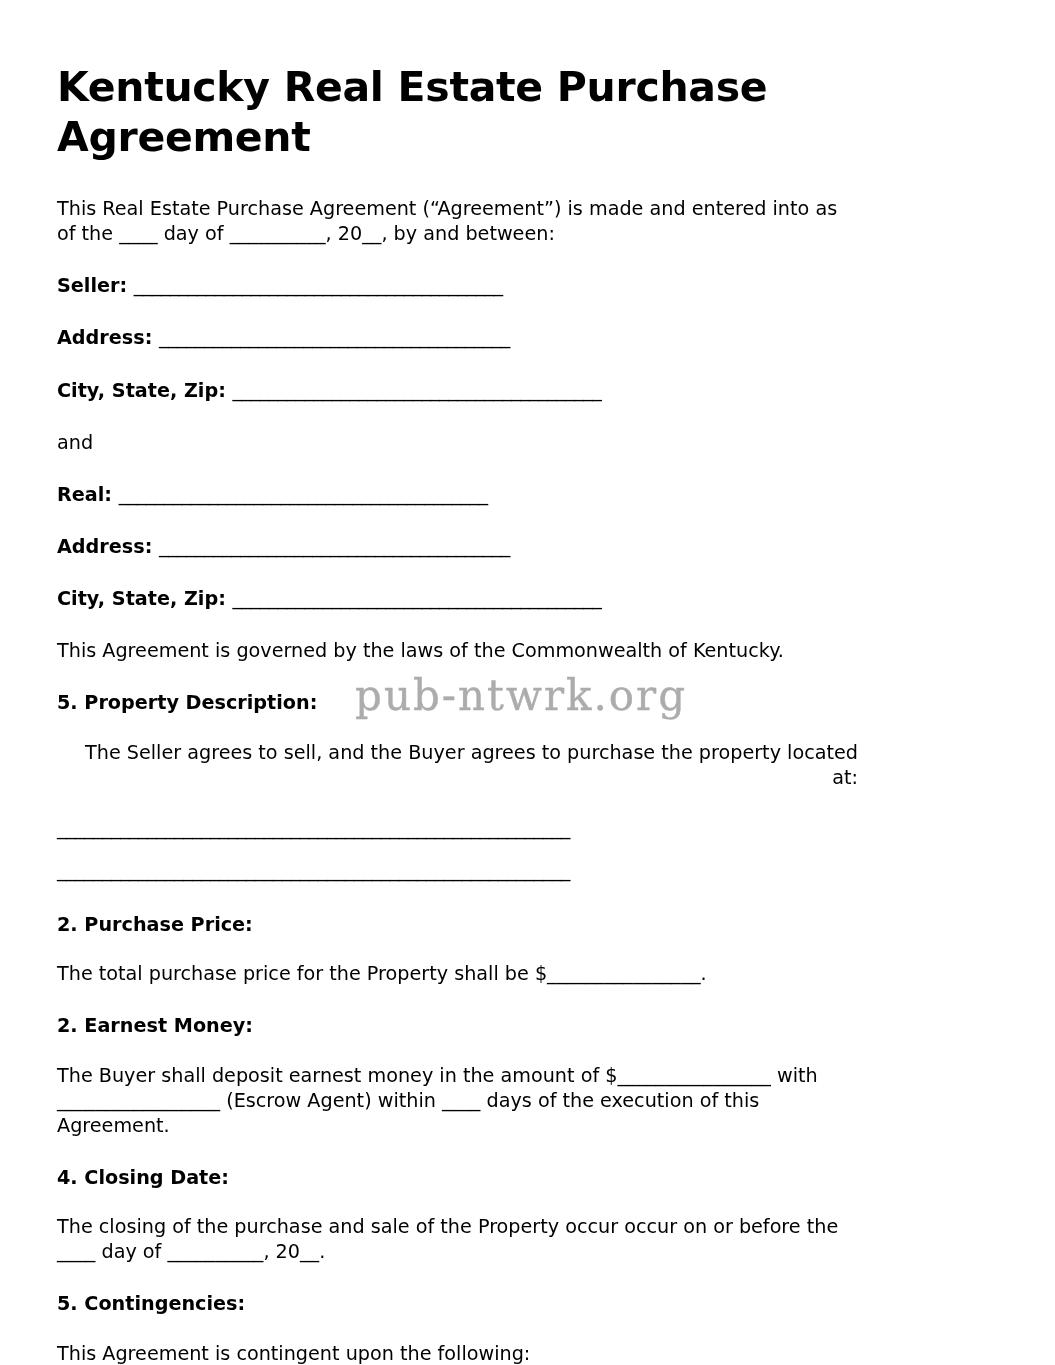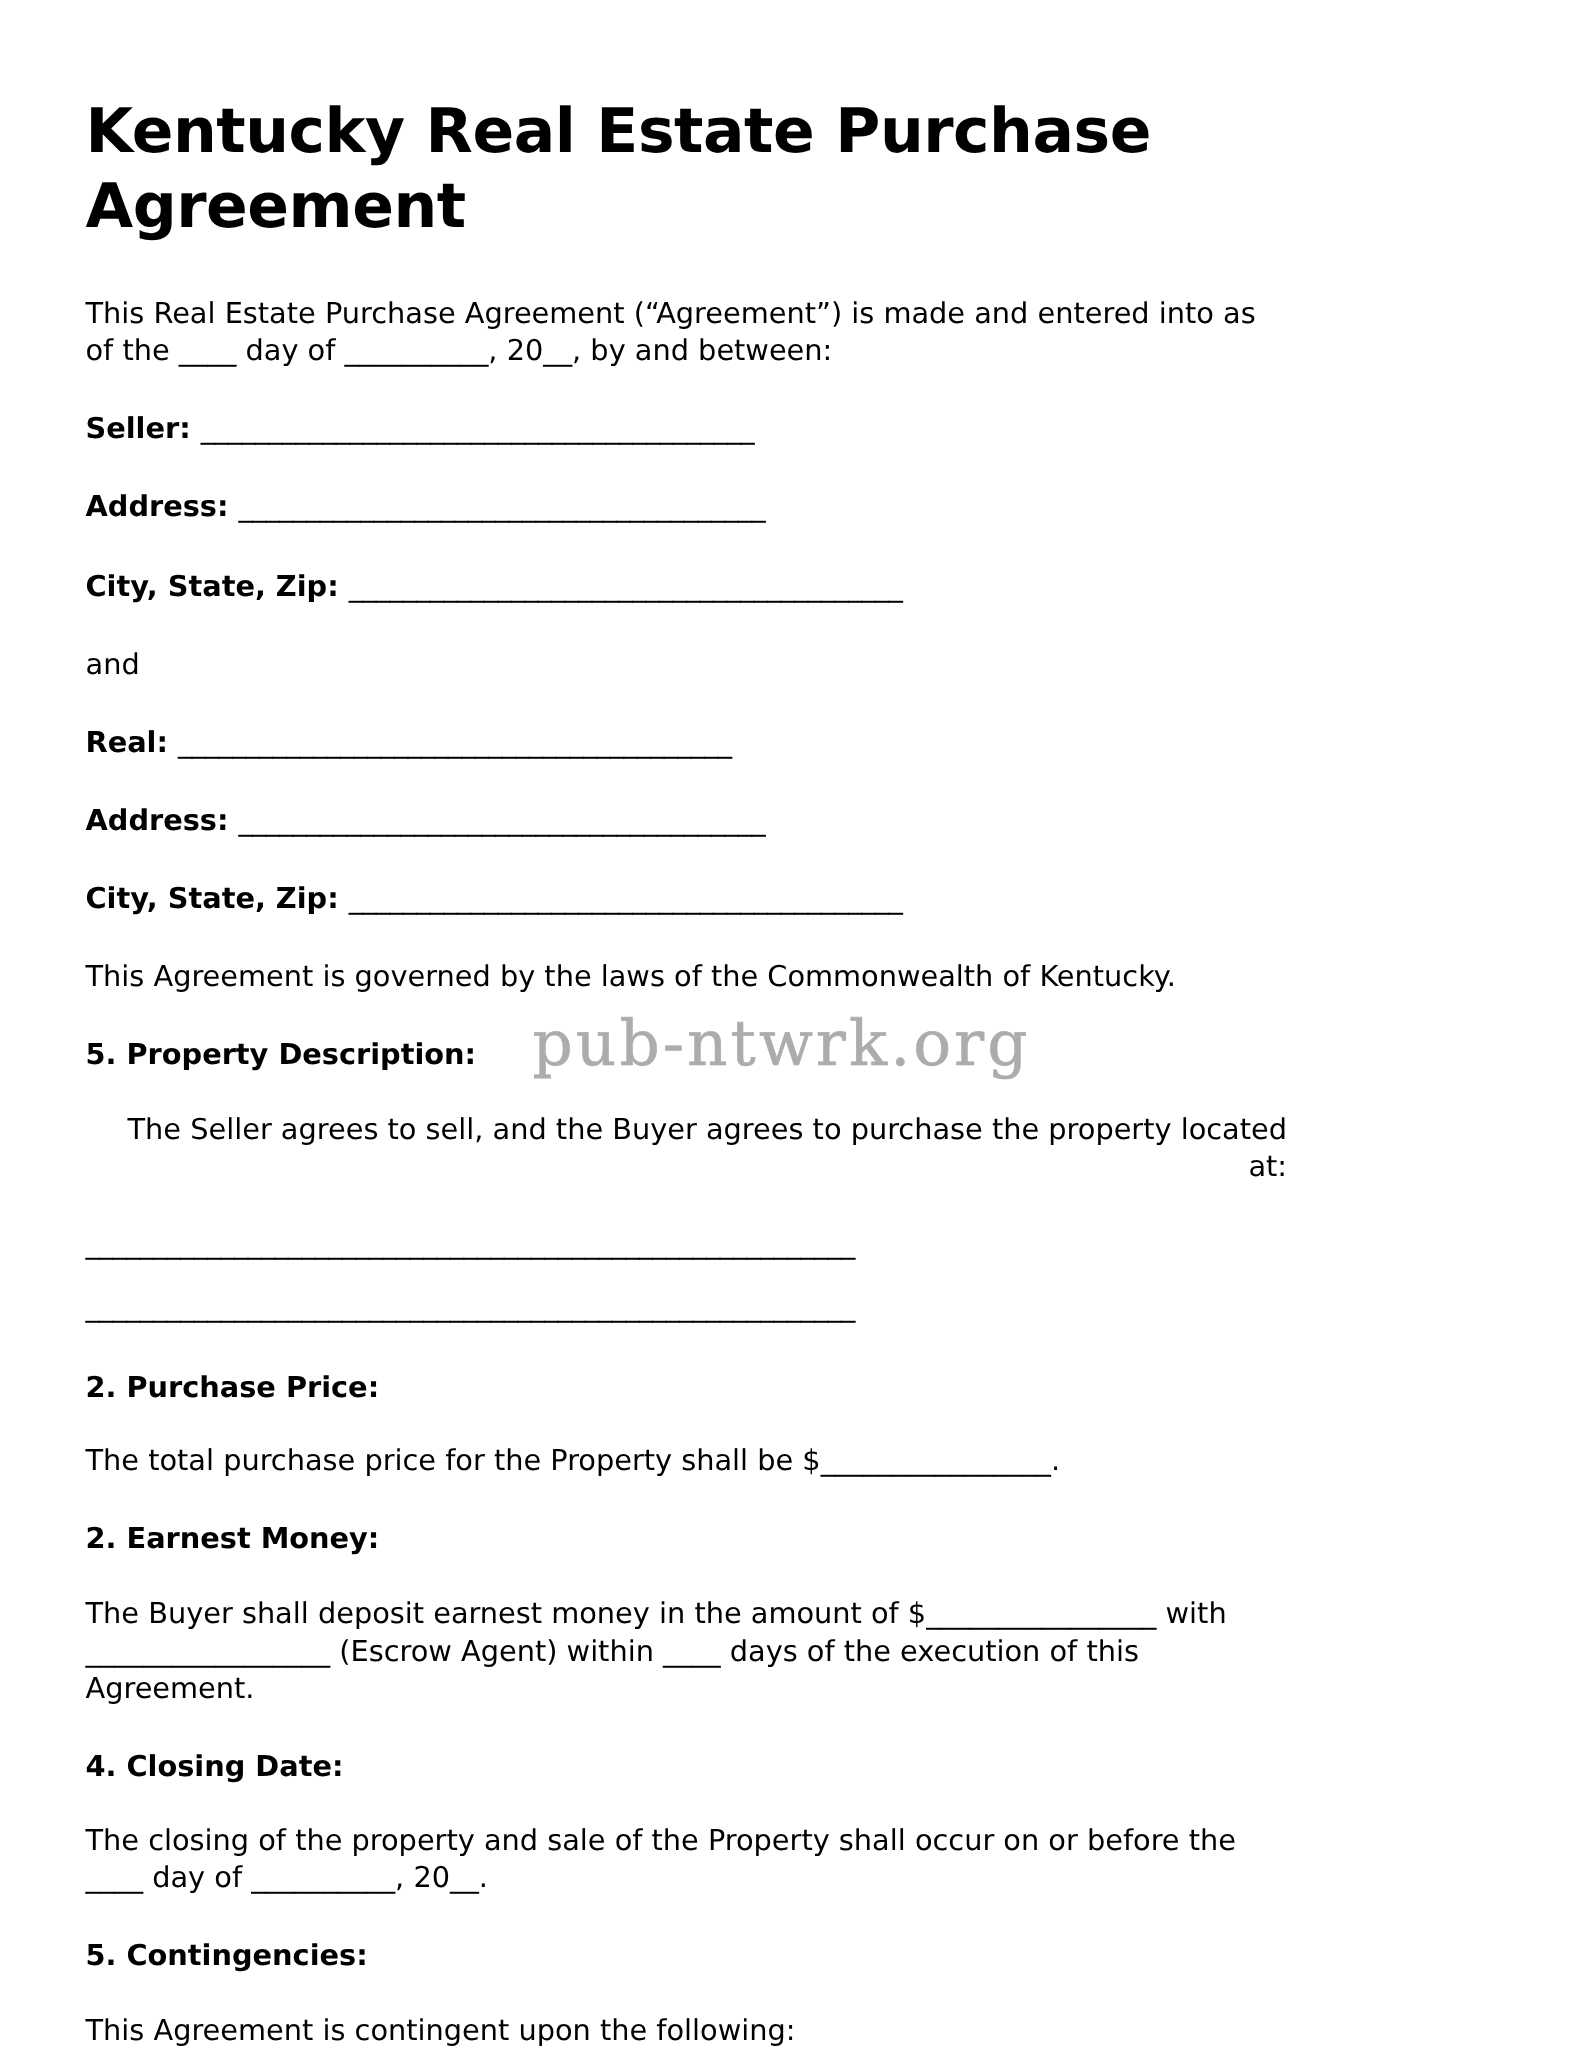--- a/index.html
+++ b/index.html
@@ -155,21 +155,21 @@
   <div class="bigblank">_________________________________________________________</div>
   <div class="spacer-lines"></div>
 
   <h2 class="section">2. Purchase Price:</h2>
   <p class="para">The total purchase price for the Property shall be $________________.</p>
 
   <h2 class="section">2. Earnest Money:</h2>
   <p class="para">The Buyer shall deposit earnest money in the amount of $________________ with _________________ (Escrow Agent) within ____ days of the execution of this Agreement.</p>
 
   <h2 class="section">4. Closing Date:</h2>
-  <p class="para">The closing of the property and sale of the Property shall occur on or before the ____ day of __________, 20__.</p>
+  <p class="para">The closing of the purchase and sale of the Property occur occur on or before the ____ day of __________, 20__.</p>
 
   <h2 class="section">5. Contingencies:</h2>
   <p class="para">This Agreement is contingent upon the following:</p>
 
   <ul class="contingency-list">
     <li>Buyer obtaining financing</li>
 
   </ul>
 
   <div class="watermark">pub-ntwrk.org</div>

